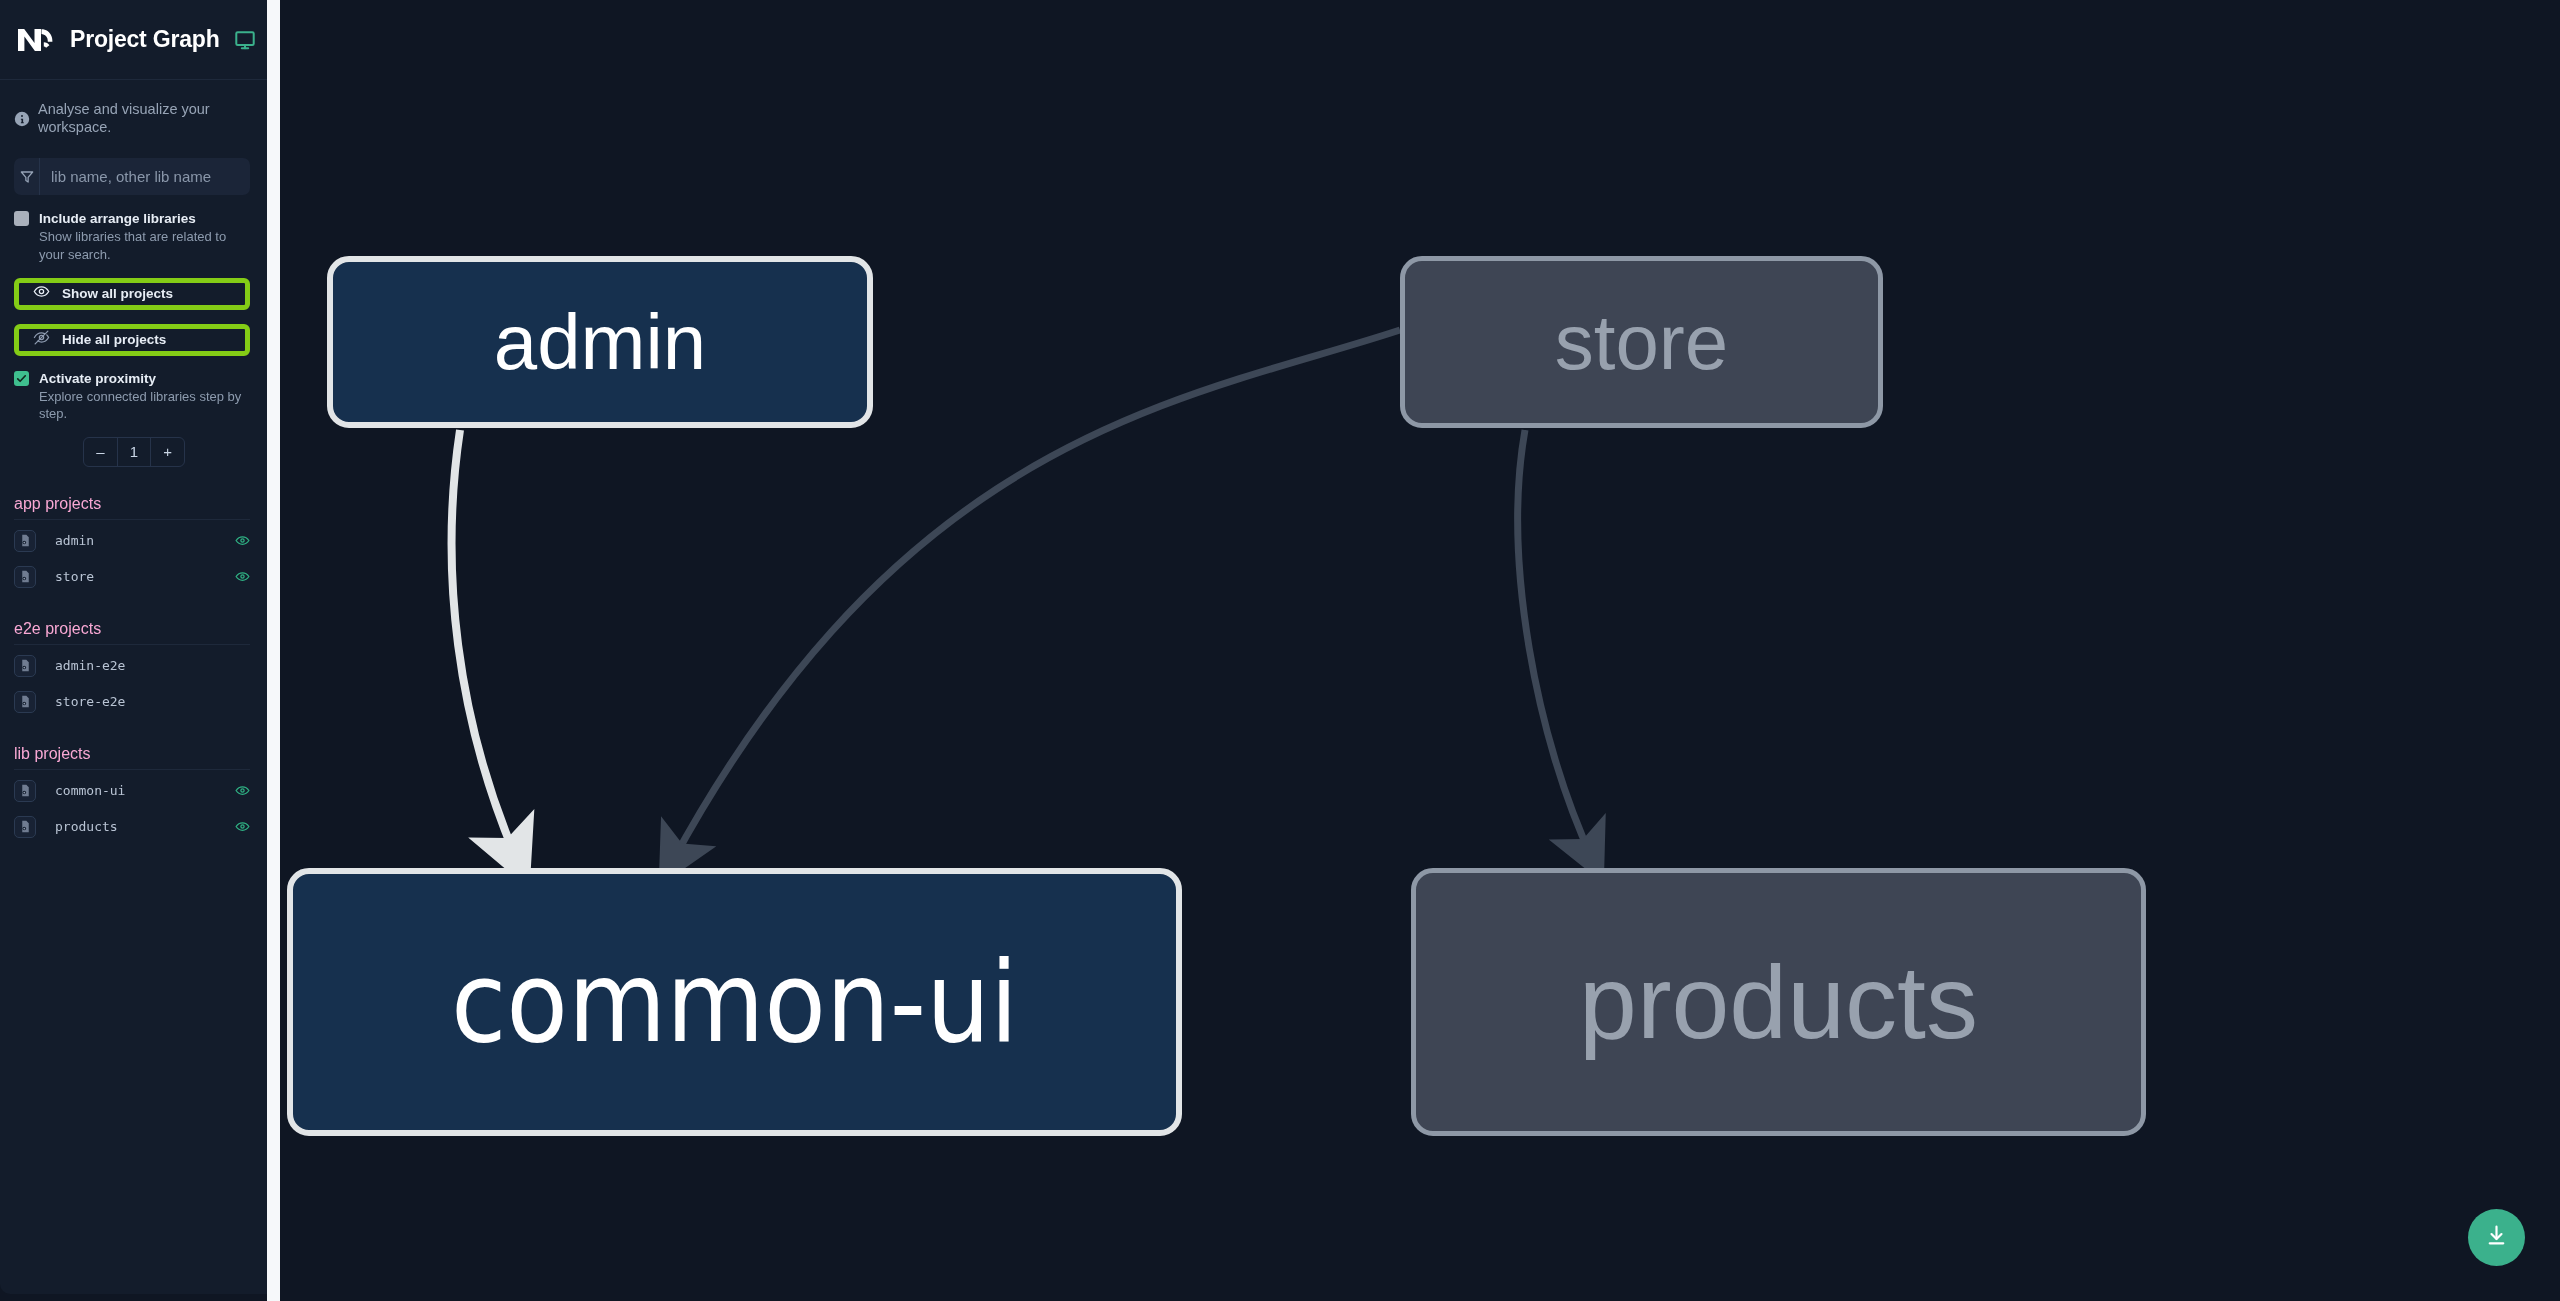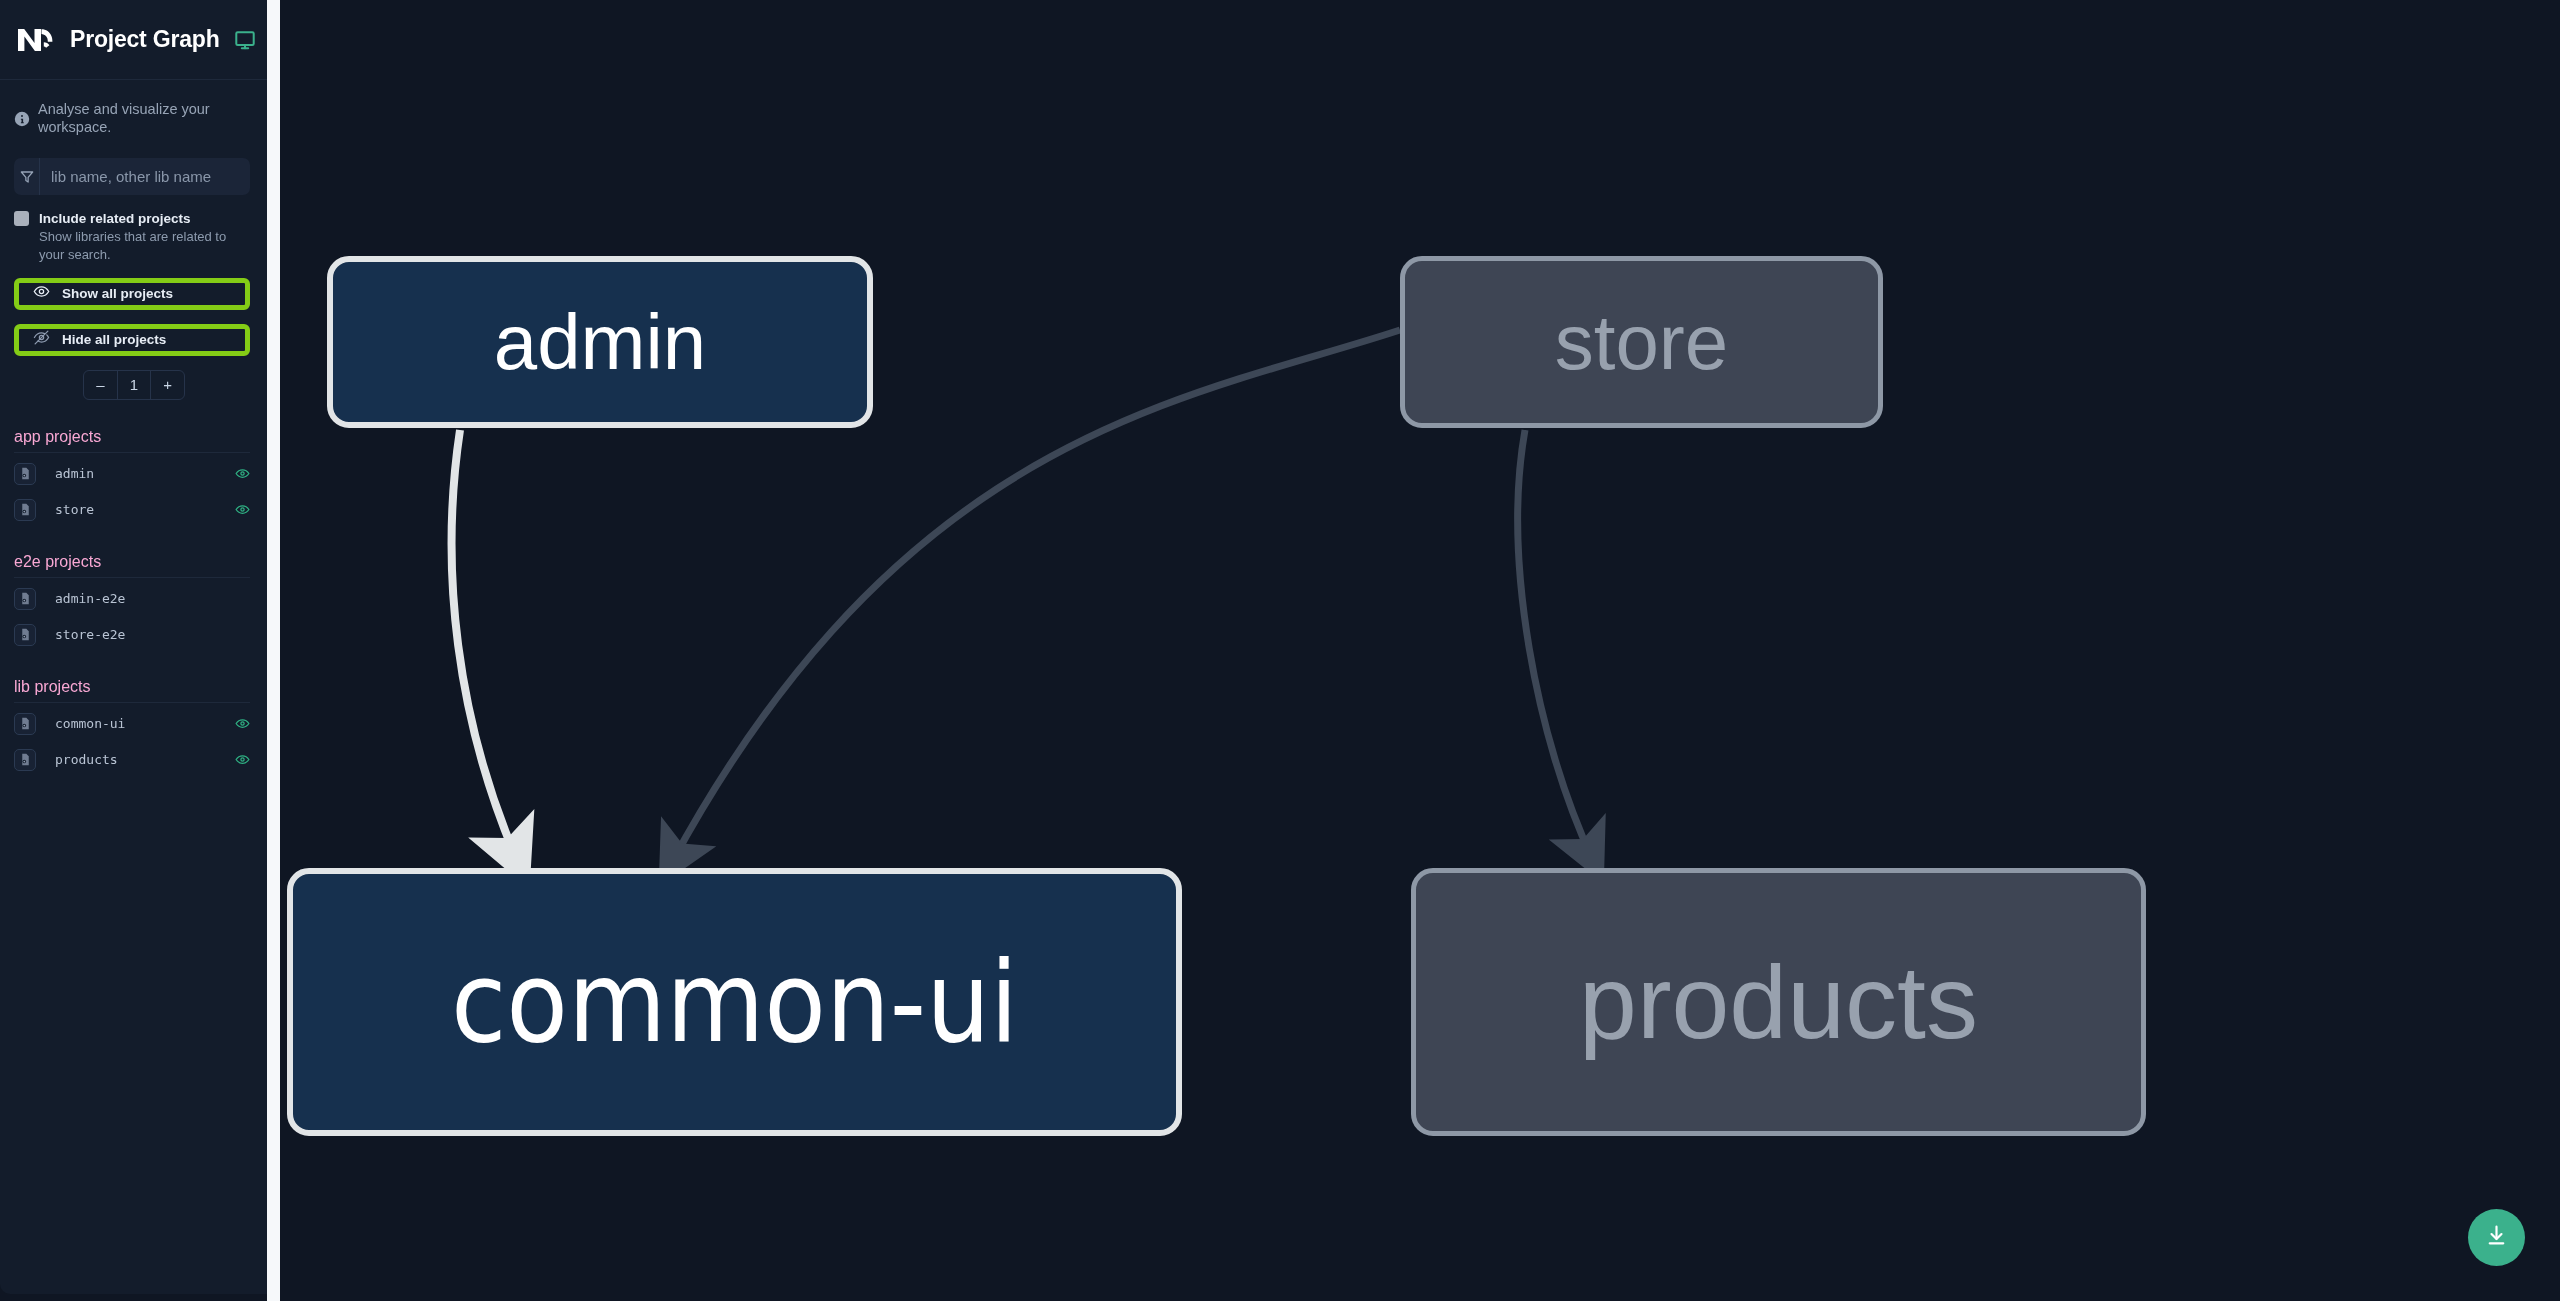--- a/index.html
+++ b/index.html
@@ -208,21 +208,21 @@
         <svg class="funnel-icon" viewBox="0 0 24 24" fill="none" stroke="#96a3b6" stroke-width="1.9" stroke-linejoin="round">
           <polygon points="3.5,4.5 20.5,4.5 13.7,12.6 13.7,19.5 10.3,17.2 10.3,12.6"></polygon>
         </svg>
       </span>
       <input class="search-input" value="" placeholder="lib name, other lib name" style="">
     </div>
 
     <div class="chk-row">
       <span class="chk-box"></span>
       <span>
-        <span class="chk-label">Include related projects</span>
+        <span class="chk-label">Include arrange libraries</span>
         <div class="chk-desc">Show libraries that are related to your search.</div>
       </span>
     </div>
 
     <div class="btn">
       <span>
         <svg viewBox="0 0 24 24" fill="none" stroke="#e7edf5" stroke-width="1.8">
           <path d="M1.8 12S5.5 5.5 12 5.5 22.2 12 22.2 12 18.5 18.5 12 18.5 1.8 12 1.8 12z"></path>
           <circle cx="12" cy="12" r="3"></circle>
         </svg>
@@ -235,20 +235,31 @@
         <svg viewBox="0 0 24 24" fill="none" stroke="#8e9bb0" stroke-width="1.8" stroke-linecap="round">
           <path d="M2 12S5.7 5.6 12 5.6c1.6 0 3 .4 4.3 1M19.4 8.3c1.7 1.7 2.6 3.7 2.6 3.7S18.3 18.4 12 18.4c-1.9 0-3.5-.6-4.9-1.4"></path>
           <circle cx="12" cy="12" r="3"></circle>
           <line x1="3" y1="21" x2="21" y2="3"></line>
         </svg>
       </span>
       <span class="btn-label">Hide all projects</span>
     </div>
 
 
+    <div class="chk-row tight">
+      <span class="chk-box green">
+        <svg viewBox="0 0 16 16" fill="none" stroke="#12281f" stroke-width="2.4" stroke-linecap="round" stroke-linejoin="round">
+          <polyline points="2.5,8.5 6,12 13.5,4"></polyline>
+        </svg>
+      </span>
+      <span>
+        <span class="chk-label">Activate proximity</span>
+        <div class="chk-desc">Explore connected libraries step by step.</div>
+      </span>
+    </div>
 
     <div class="stepper">
       <div>–</div>
       <div class="sep">1</div>
       <div>+</div>
     </div>
 
     <div class="grp-title">app projects</div>
     <div class="proj-row">
       <span class="proj-ico">

